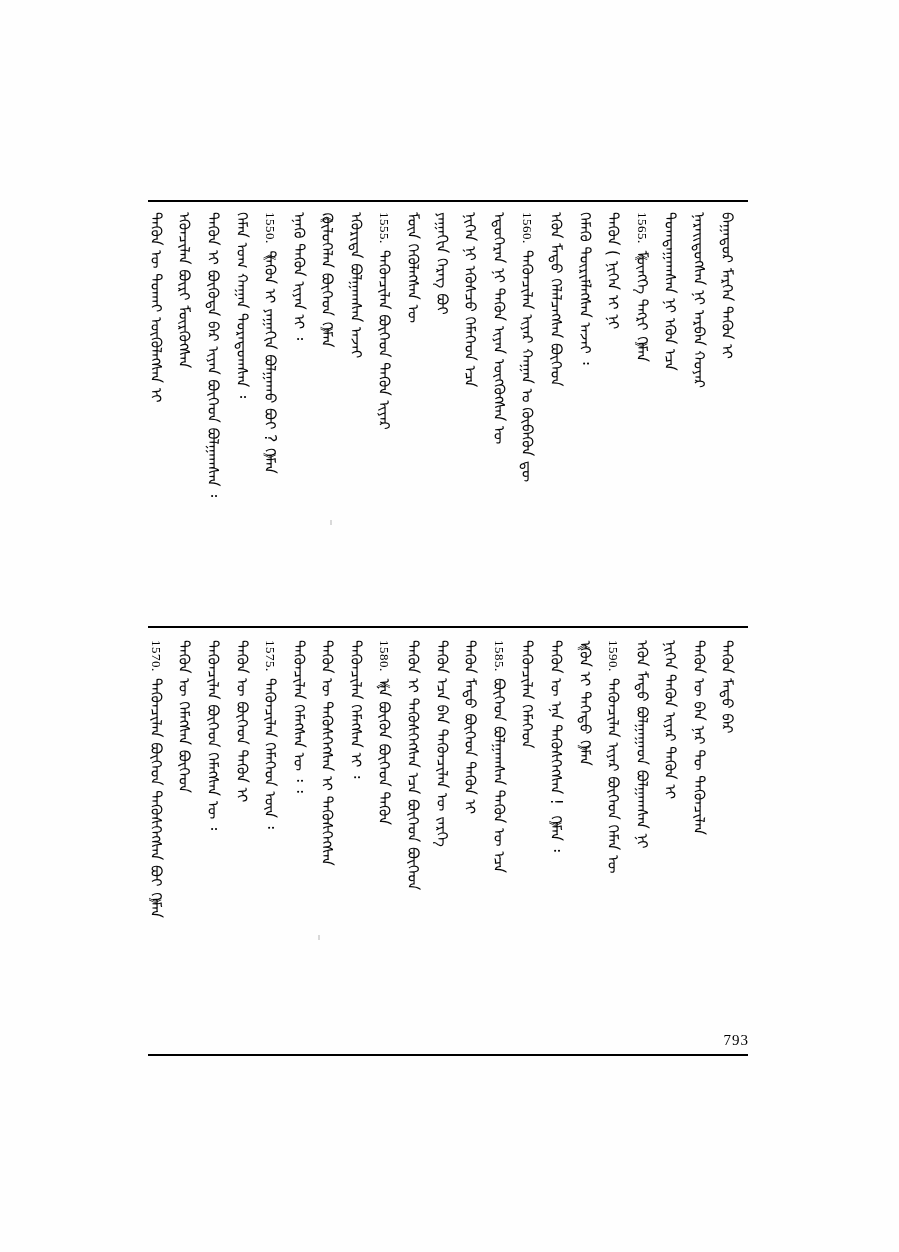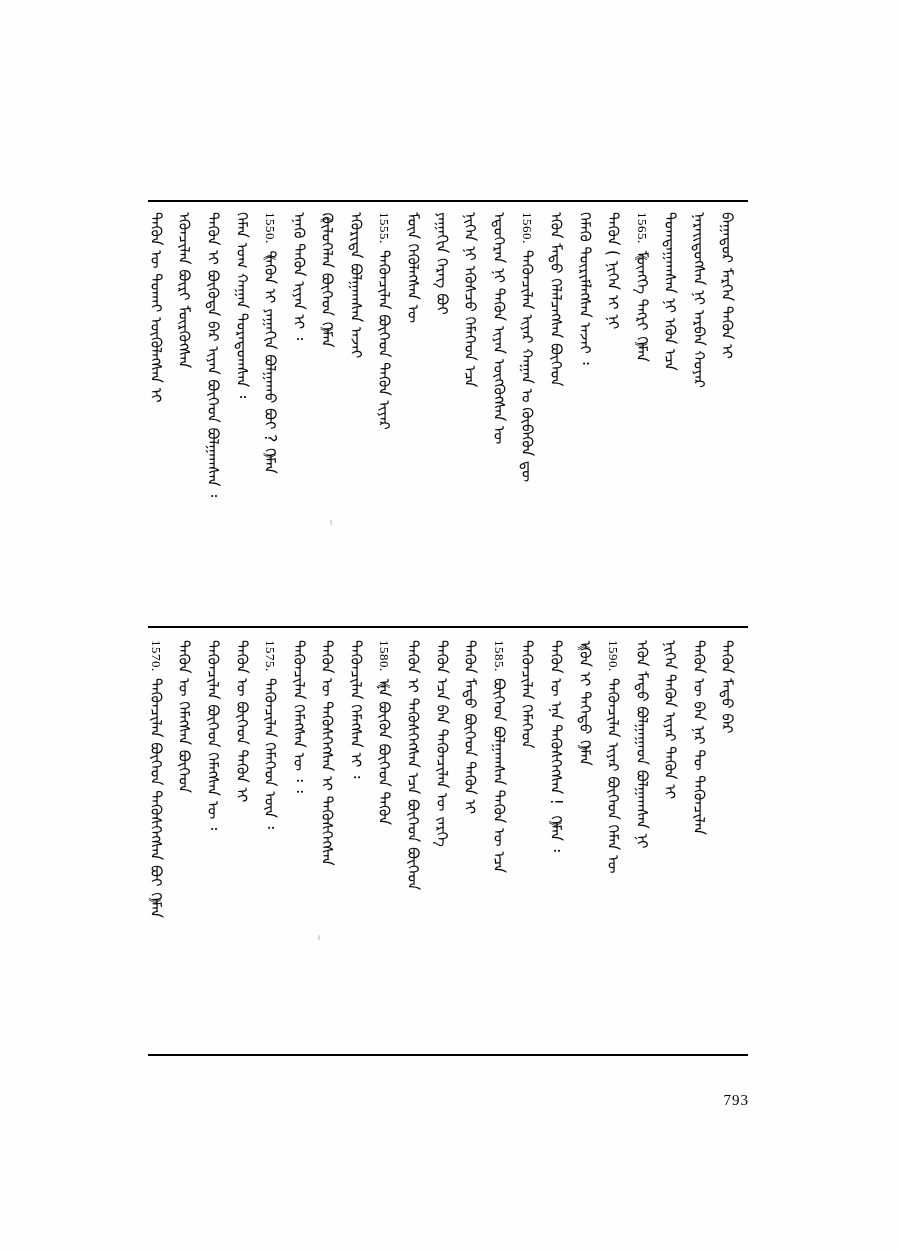--- a/index.html
+++ b/index.html
@@ -78,21 +78,21 @@
   .col-inner {
     display: flex;
     flex-direction: column;
     align-items: flex-start;
   }
 
   
   .folio {
     position: absolute;
     right: 150px;
-    top: 1092px;
+    top: 1032px;
     font-family: "Liberation Serif", serif;
     font-size: 15px;
     letter-spacing: 1px;
     color: #000;
     text-align: right;
   }
 
   
   .speck {
     position: absolute;

